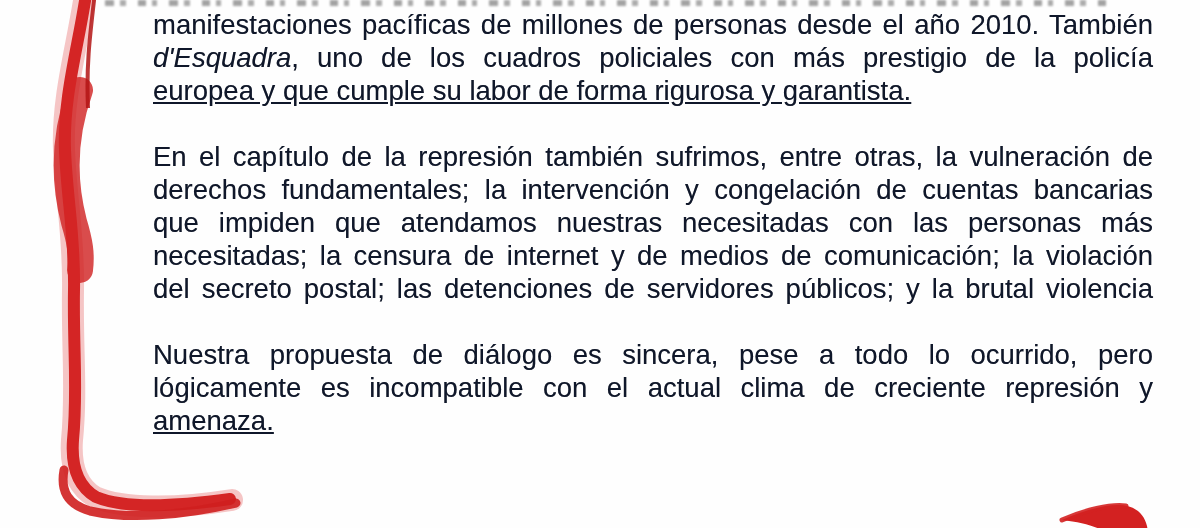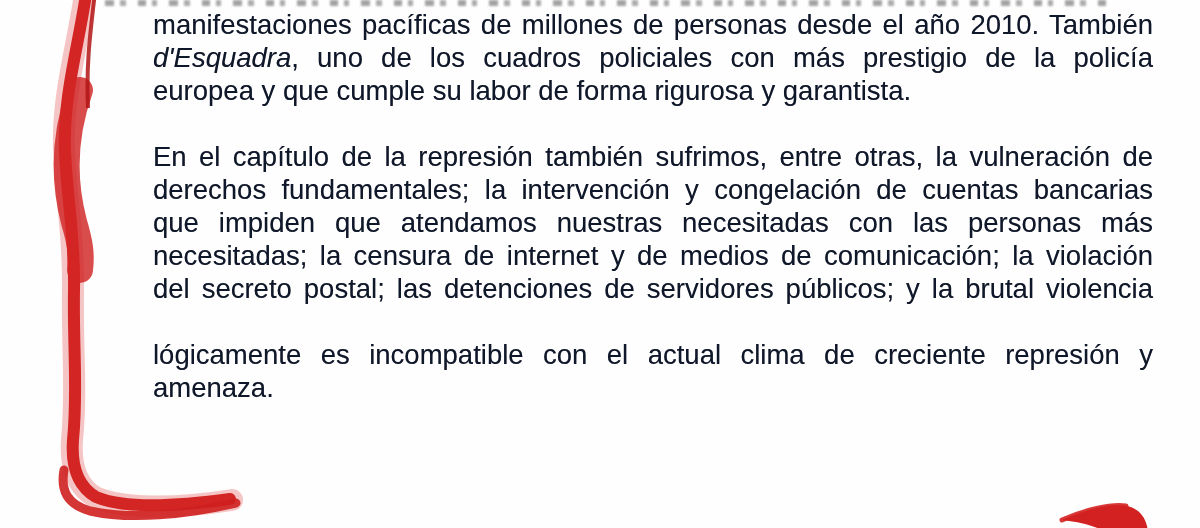--- a/index.html
+++ b/index.html
@@ -22,21 +22,21 @@
   .textblock{
     position:absolute;left:105px;top:8px;width:1000px;
     font-size:27.5px;line-height:33px;color:#0f172a;
     filter:blur(0.35px);
     text-shadow:0 0 0.6px rgba(63,63,63,.55);
     margin-left:48px;
   }
   .para{margin:0 0 33px 0;}
   .para:last-child{margin-bottom:0;}
   .line{text-align:justify;text-align-last:justify;}
-  .line.para-end{text-align:center;text-align-last:left;}
+  .line.para-end{text-align:center;text-align-last:left;text-decoration:underline;}
   .it{font-style:italic;}
   .redmarks{position:absolute;left:0;top:0;pointer-events:none;}
 </style>
 </head>
 <body>
 
 <div class="page">
 
   <div class="clipped-top"></div>
 
@@ -49,20 +49,21 @@
 
     <div class="para">
       <div class="line">En el capítulo de la represión también sufrimos, entre otras, la vulneración de</div>
       <div class="line">derechos fundamentales; la intervención y congelación de cuentas bancarias</div>
       <div class="line">que impiden que atendamos nuestras necesitadas con las personas más</div>
       <div class="line">necesitadas; la censura de internet y de medios de comunicación; la violación</div>
       <div class="line">del secreto postal; las detenciones de servidores públicos; y la brutal violencia</div>
     </div>
 
     <div class="para">
+      <div class="line">Nuestra propuesta de diálogo es sincera, pese a todo lo ocurrido, pero</div>
       <div class="line">lógicamente es incompatible con el actual clima de creciente represión y</div>
       <div class="line para-end">amenaza.</div>
     </div>
   </div>
 
   <svg class="redmarks" width="1200" height="528" viewBox="0 0 1200 528" aria-hidden="true">
 
     <path d="M86,-12 C78,45 62,95 64,150 C66,200 74,235 73,290 C72,350 77,390 72,440 C70,468 78,487 95,497 C122,509 175,509 232,500" fill="none" stroke="#e87070" stroke-width="22" stroke-linecap="round" opacity="0.4"></path>
 
     <path d="M80,90 C64,135 63,180 74,222 C80,242 82,254 80,270" fill="none" stroke="#d01f1f" stroke-width="26" stroke-linecap="round" opacity="0.8"></path>

